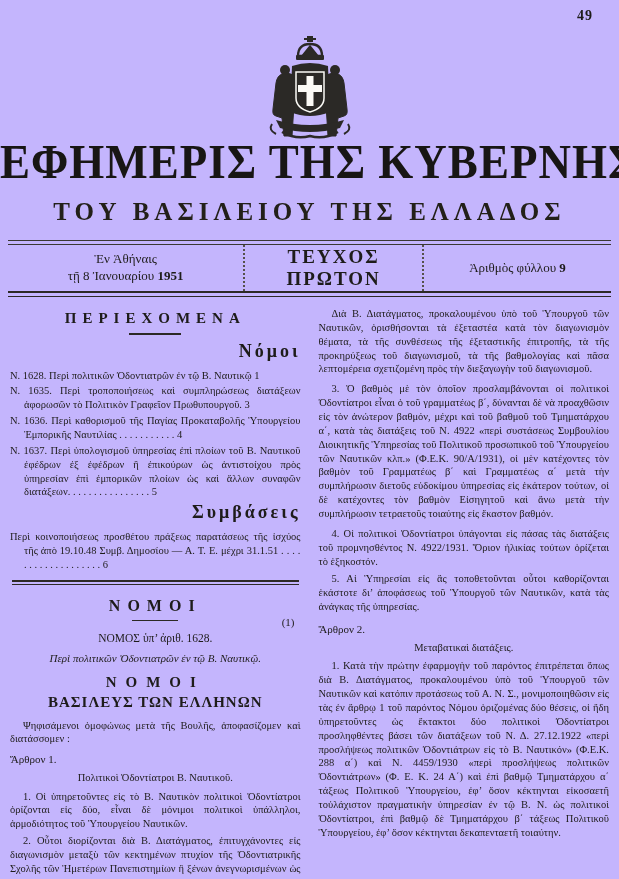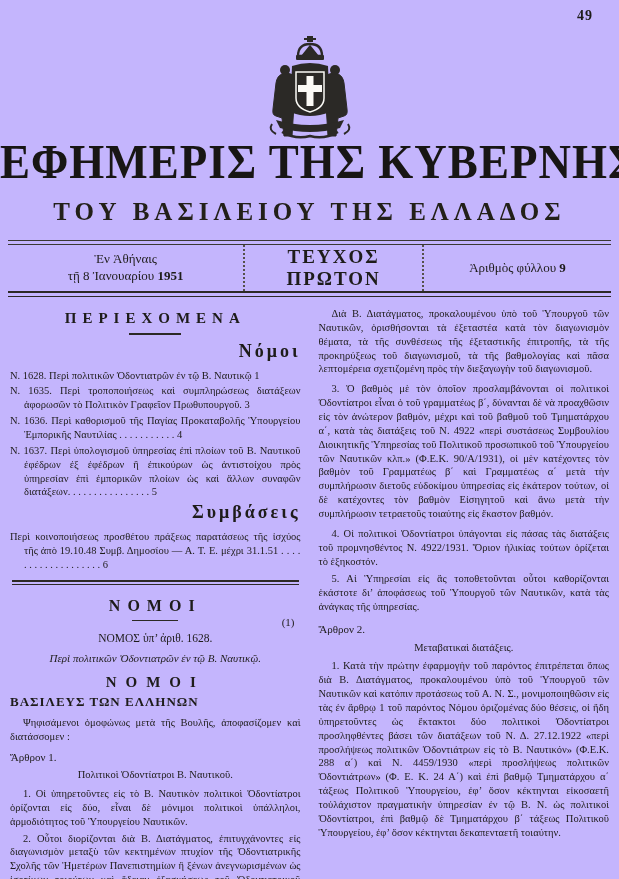--- a/index.html
+++ b/index.html
@@ -66,21 +66,21 @@
   .rule-double {
     margin: 8px 2px 10px 2px; height: 5px;
     border-top: 2px solid #2c2925; border-bottom: 1px solid #2c2925;
   }
   .law-section-title { text-align: center; font-size: 16px; font-weight: bold; letter-spacing: 7px; }
   .law-dash { width: 46px; margin: 4px auto 0 auto; border-top: 1px solid #2c2925; }
   .item-marker { text-align: right; font-size: 11px; margin-top: -6px; padding-right: 6px; }
   .law-no { text-align: center; font-size: 11.5px; margin-top: 2px; text-indent: 0; }
   .law-subject { text-align: center; font-style: italic; font-size: 11px; margin: 5px 0 7px 0; text-indent: 0; }
   .king-name { text-align: center; font-size: 15px; font-weight: bold; letter-spacing: 9px; margin-top: 2px; }
-  .king-title { font-size: 13px; font-weight: bold; letter-spacing: 1px; margin-bottom: 6px; }
+  .king-title { text-align: center; font-size: 15px; font-weight: bold; letter-spacing: 1px; margin-bottom: 6px; }
   .article-head { text-align: left; font-size: 11px; margin: 6px 0 4px 0; text-indent: 0; }
   .article-sub { text-align: center; font-size: 10.5px; margin-bottom: 5px; text-indent: 0; }
   .para { text-indent: 13px; margin-bottom: 3px; }
   .para.no-indent { text-indent: 0; }
 
   .emblem-svg { display: inline-block; }
 </style>
 </head>
 <body>
 

